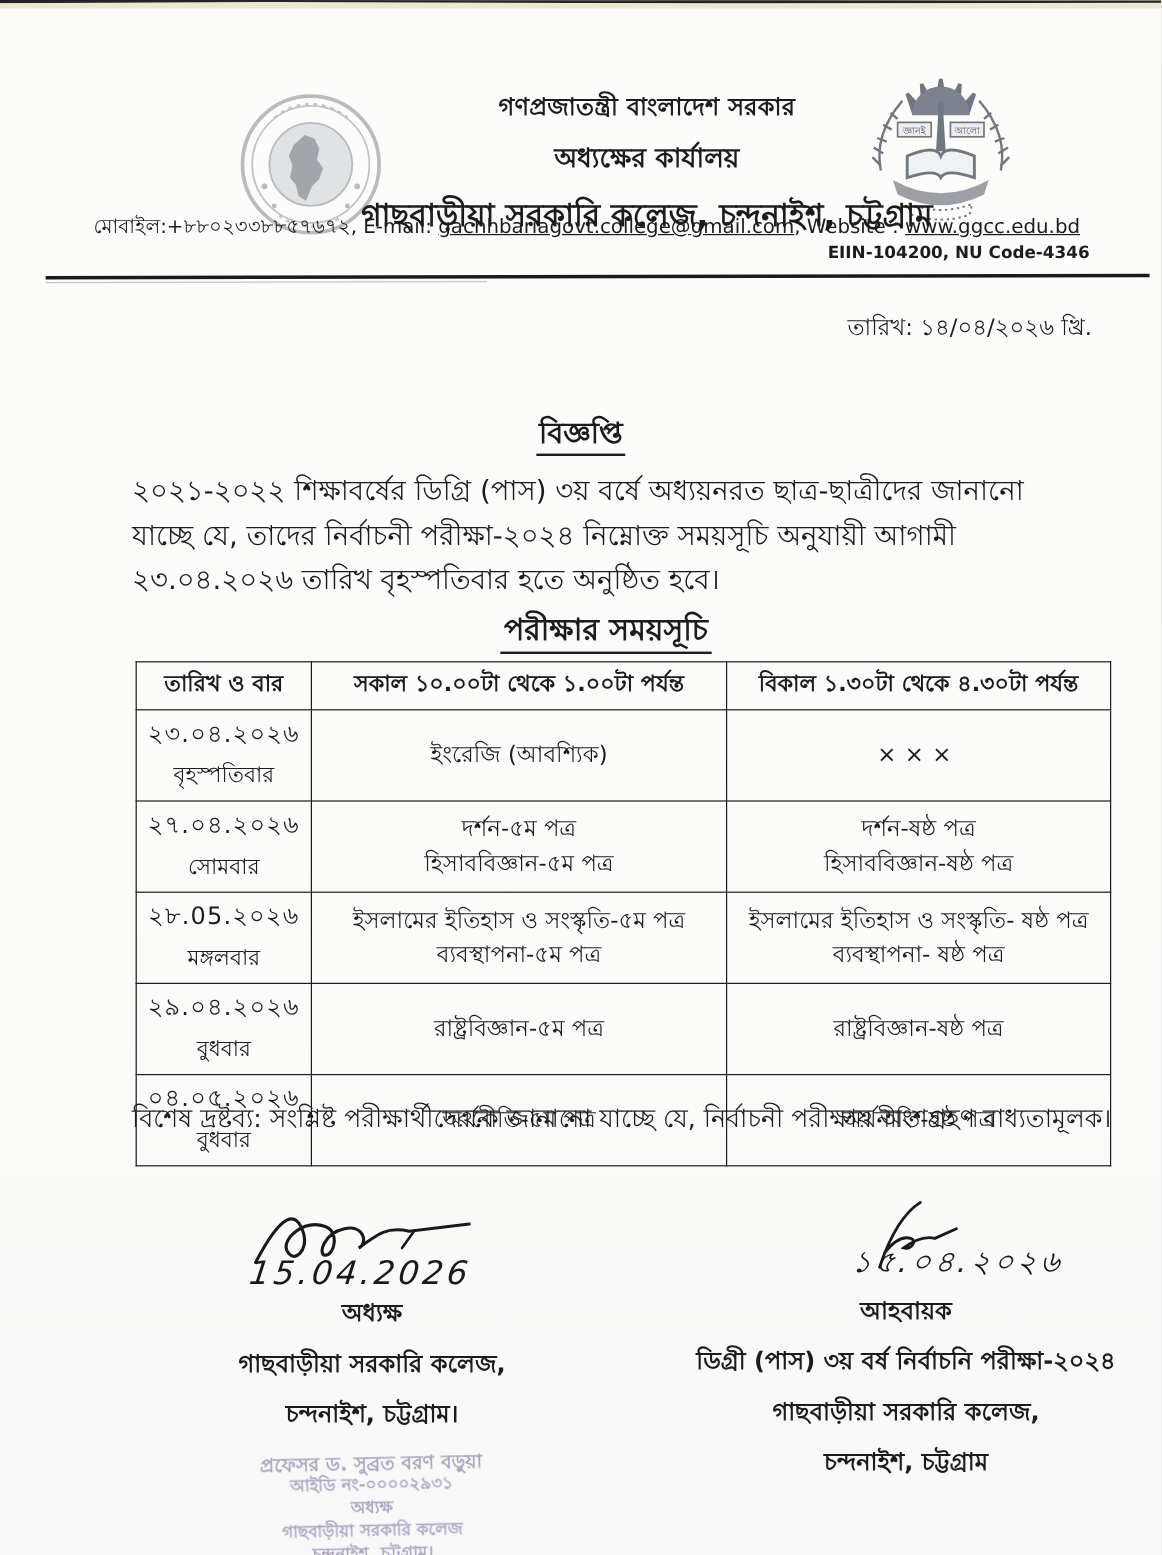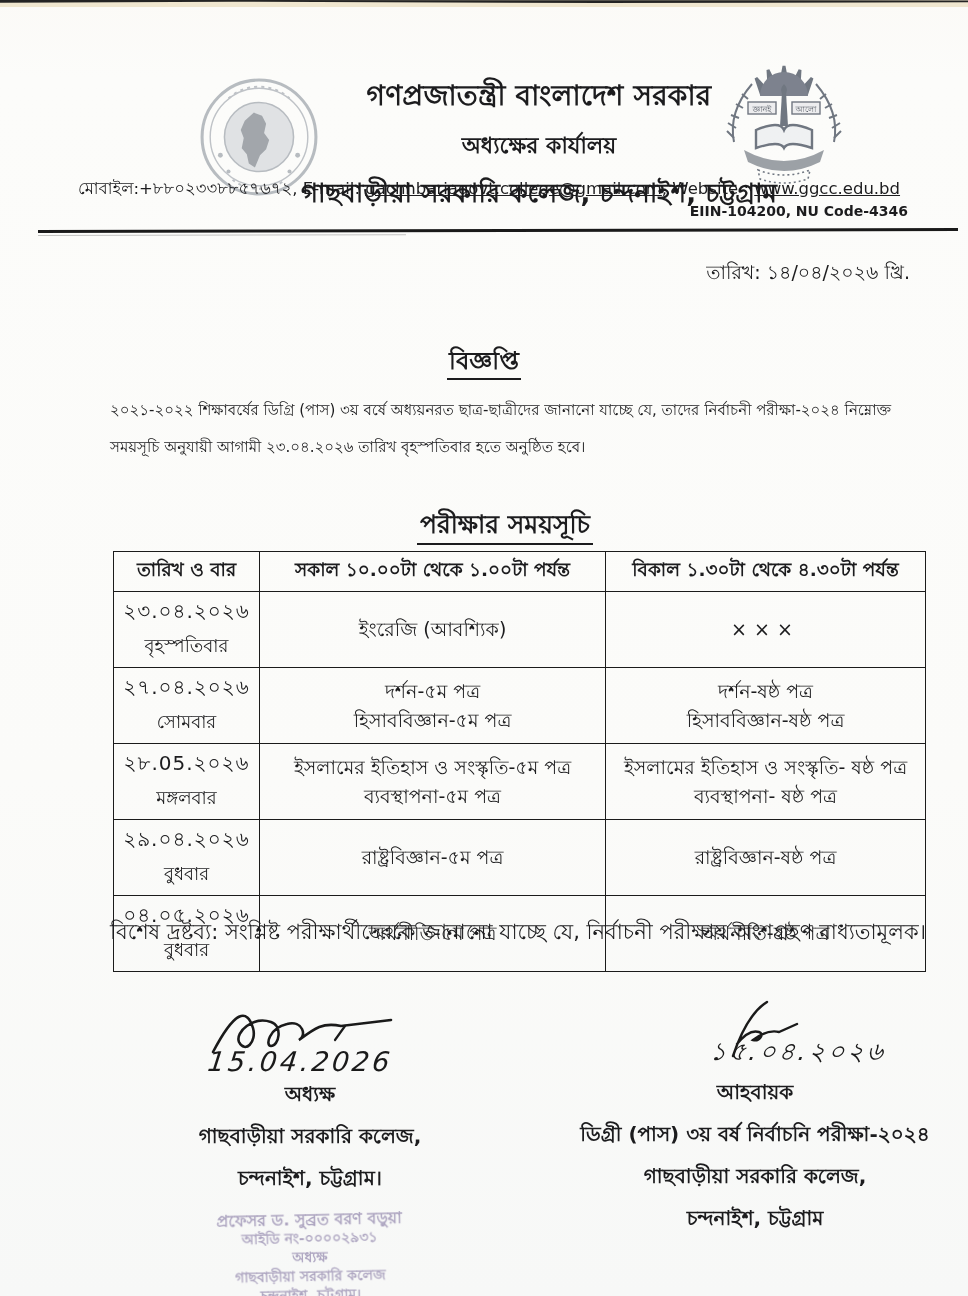--- a/index.html
+++ b/index.html
@@ -13,34 +13,34 @@
     overflow:hidden;
   }
   
   .scan-top{position:absolute;top:0;left:0;width:100%;height:7px;background:#efe6cf;}
   .scan-top::after{content:"";position:absolute;top:0;left:0;width:100%;height:3px;background:#232323;clip-path:polygon(0 0,100% 15%,100% 75%,62% 100%,24% 55%,0 90%);}
 
   
   .seal-left{position:absolute;left:198px;top:76px;width:122px;height:122px;opacity:.62;}
   .emblem-right{position:absolute;left:718px;top:58px;width:132px;height:140px;opacity:.78;}
   .hdr-center{position:absolute;left:235px;right:125px;top:74px;text-align:center;}
-  .hdr-govt{font-size:28px;font-weight:bold;letter-spacing:.2px;}
+  .hdr-govt{font-size:20px;font-weight:bold;letter-spacing:.2px;}
   .hdr-office{font-size:22px;font-weight:bold;margin-top:7px;}
   .hdr-college{font-size:26px;font-weight:bold;margin-top:8px;white-space:nowrap;}
   .hdr-contact{position:absolute;left:30px;right:20px;top:176px;text-align:center;font-size:16.5px;font-weight:normal;white-space:nowrap;}
   .hdr-contact .u{text-decoration:underline;}
   .hdr-eiin{position:absolute;left:0;right:60px;top:203px;text-align:right;font-size:14px;font-weight:bold;margin-left:41px;}
   .hdr-rule{position:absolute;left:38px;right:10px;top:229px;height:3px;background:#1a1a1a;transform:rotate(-.12deg);}
   .hdr-rule::after{content:"";position:absolute;left:0;top:5px;width:40%;height:1px;background:rgba(30,30,30,.25);}
 
   
   .date-line{position:absolute;right:58px;top:258px;font-size:19px;}
   .notice-title{position:absolute;left:0;right:0;top:342px;text-align:center;}
   .notice-title span{font-size:24px;font-weight:bold;border-bottom:2px solid #1c1c1e;padding:0 2px 3px;}
-  .notice-body{position:absolute;left:110px;right:58px;top:392px;font-size:15px;line-height:37px;text-align:left;}
+  .notice-body{position:absolute;left:110px;right:58px;top:392px;font-size:23px;line-height:37px;text-align:left;}
 
   
   .sched-title{position:absolute;left:0;right:0;top:505px;text-align:center;padding-left:42px;}
   .sched-title span{font-size:25px;font-weight:bold;border-bottom:2.5px solid #1c1c1e;padding:0 3px 4px;}
   table.sched{position:absolute;left:113px;top:551px;width:812px;border-collapse:collapse;table-layout:fixed;}
   table.sched th,table.sched td{border:1.6px solid #1b1b1b;text-align:center;vertical-align:middle;padding:4px 6px;font-size:19px;}
   table.sched th{font-weight:bold;height:30px;font-size:18.5px;}
   col.c-date{width:146px;} col.c-am{width:346px;} col.c-pm{width:320px;}
   td.datecell .d1{font-size:20px;letter-spacing:1px;}
   td.datecell .d2{font-size:18px;margin-top:3px;}

